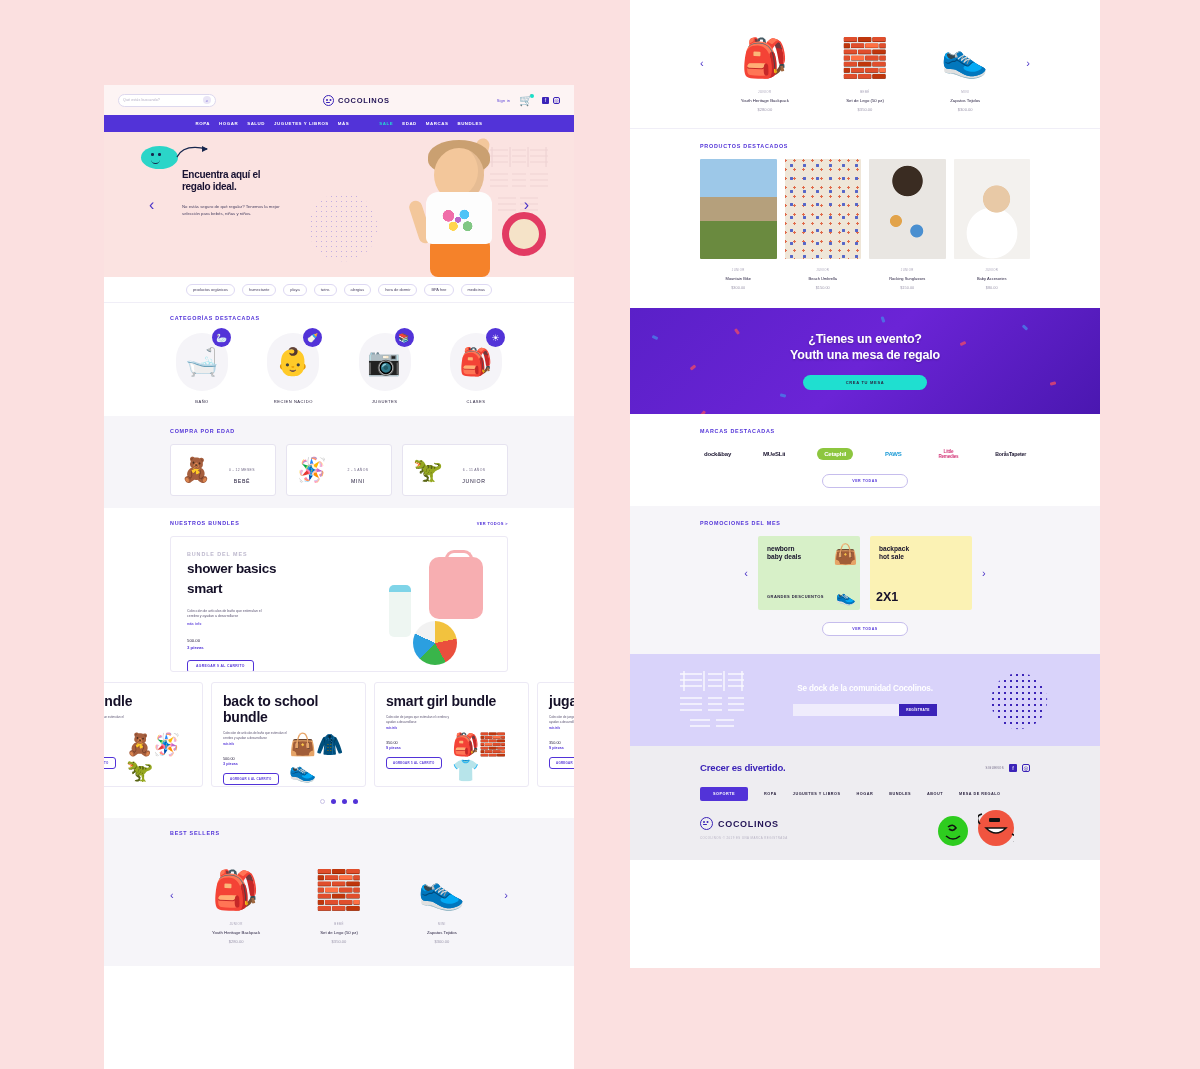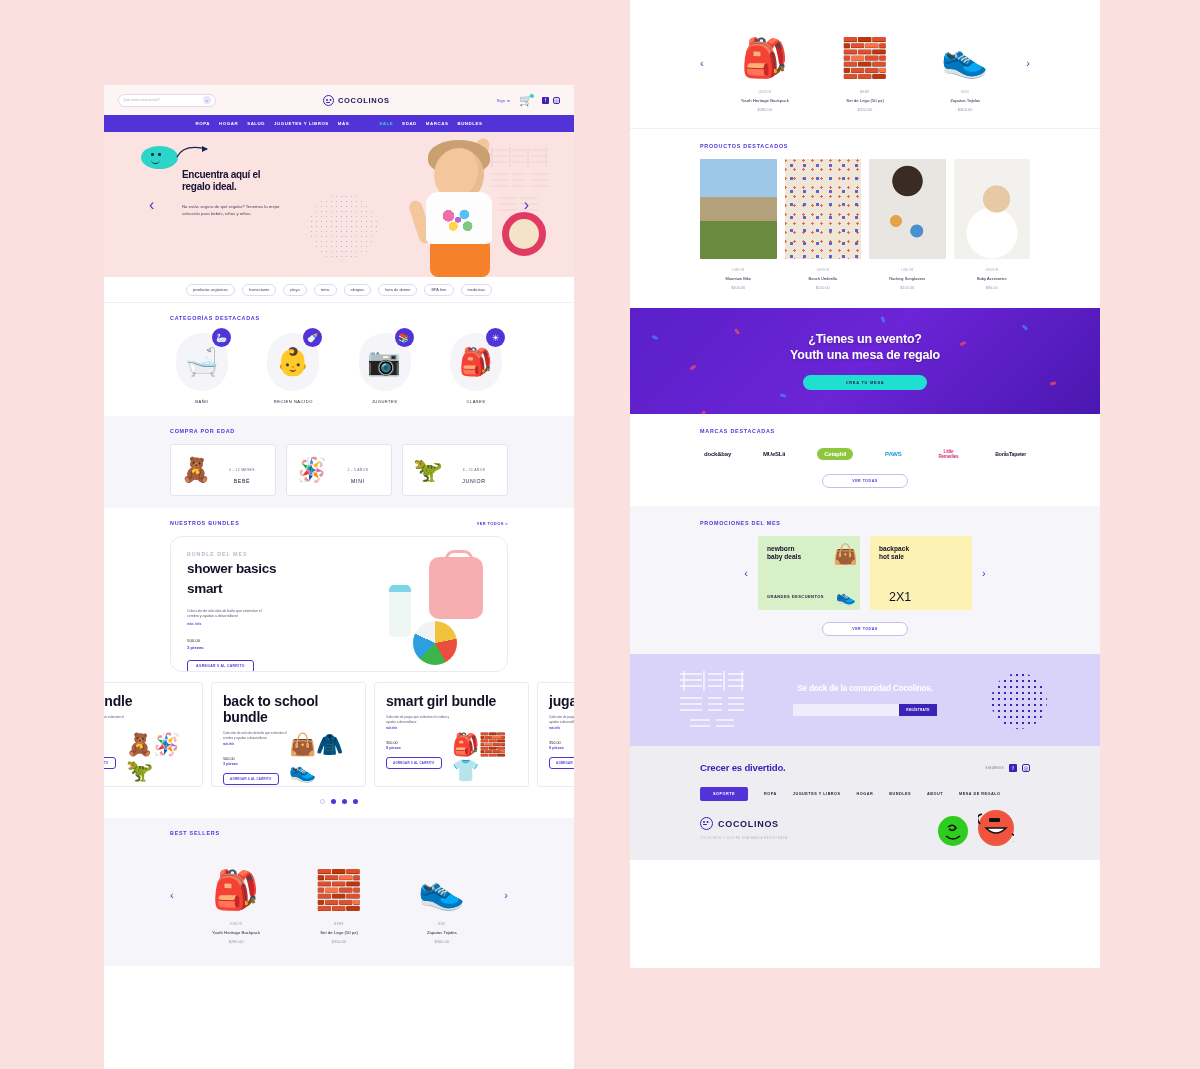--- a/index.html
+++ b/index.html
@@ -112,21 +112,21 @@
 
   .ages { display: flex; gap: 10px; margin-top: 10px; }
   .age { flex: 1; height: 52px; border: 1px solid #e6e3f0; border-radius: 3px; background: #fff;
     display: flex; align-items: center; padding: 0 10px; gap: 8px; }
   .age-ic { font-size: 24px; }
   .age-t { text-align: center; flex: 1; }
   .age-r { font-size: 3.4px; color: #6d6583; letter-spacing: .35px; }
   .age-n { font-size: 5.2px; color: #1f1838; letter-spacing: .7px; margin-top: 3px; }
 
   
-  .bundle-card { margin-top: 10px; height: 136px; border: 1px solid #ece9f5; border-radius: 12px;
+  .bundle-card { margin-top: 10px; height: 136px; border: 1px solid #ece9f5; border-radius: 3px;
     background: #fff; position: relative; padding: 14px 16px; overflow: hidden; }
   .bdm { font-size: 5.4px; color: #bdb8cd; letter-spacing: .9px; font-weight: 700; }
   .b-h { font-size: 13.5px; font-weight: 700; color: #151028; line-height: 1.1; margin-top: 5px; letter-spacing: -.3px; }
   .b-p { font-size: 3.5px; color: #5c5573; line-height: 1.6; margin-top: 12px; max-width: 80px; }
   .b-more { font-size: 3px; color: #5233d8; font-weight: 700; letter-spacing: .3px; margin-top: 2px; }
   .b-price { font-size: 4.3px; color: #2b2340; margin-top: 12px; }
   .b-pcs { font-size: 4.3px; color: #5233d8; font-weight: 700; margin-top: 2px; }
   .b-btn { margin-top: 10px; display: inline-block; border: 1px solid #5233d8; border-radius: 3px;
     padding: 3.5px 8px; font-size: 3.4px; color: #5233d8; font-weight: 700; letter-spacing: .35px; }
   .b-imgs { position: absolute; right: 8px; bottom: 4px; width: 150px; height: 120px; }
@@ -189,21 +189,21 @@
   .brand-it { text-align: center; font-size: 6px; font-weight: 700; color: #1b1530; letter-spacing: -.2px; }
   .pill-btn { margin: 14px auto 2px; display: block; width: 86px; text-align: center;
     border: 1px solid #c6bded; border-radius: 10px; padding: 4px 0; font-size: 3.6px; color: #5233d8;
     font-weight: 700; letter-spacing: .5px; background: #fff; }
 
   .promos { display: flex; align-items: center; justify-content: center; gap: 10px; margin-top: 10px; }
   .promo { width: 102px; height: 74px; border-radius: 2px; padding: 9px 9px; position: relative; overflow: hidden; }
   .promo h4 { font-size: 6.6px; font-weight: 700; color: #15102a; line-height: 1.18; }
   .promo .sub { position: absolute; left: 9px; bottom: 10px; font-size: 4px; font-weight: 700;
     color: #2b2340; letter-spacing: .45px; line-height: 1.5; }
-  .promo .big { position: absolute; left: 19px; bottom: 6px; font-size: 12.5px; font-weight: 400; color: #15102a; }
+  .promo .big { position: absolute; left: 6px; bottom: 6px; font-size: 12.5px; font-weight: 700; color: #15102a; }
 
   .news { height: 92px; background: #d9d3fa; position: relative; display: flex; flex-direction: column;
     align-items: center; justify-content: center; }
   .news h3 { color: #fff; font-size: 8.2px; font-weight: 700; letter-spacing: -.2px; }
   .news-form { margin-top: 11px; display: flex; }
   .news-input { width: 106px; height: 12px; background: #efecfc; border: none; }
   .news-btn { background: #3b23b8; color: #fff; font-size: 3.2px; font-weight: 700; letter-spacing: .3px;
     padding: 0 7px; display: flex; align-items: center; }
   .news-glyph { position: absolute; left: 46px; top: 12px; width: 72px; height: 70px; opacity: .85; }
   .news-dots { position: absolute; right: 46px; top: 12px; width: 70px; height: 70px;

